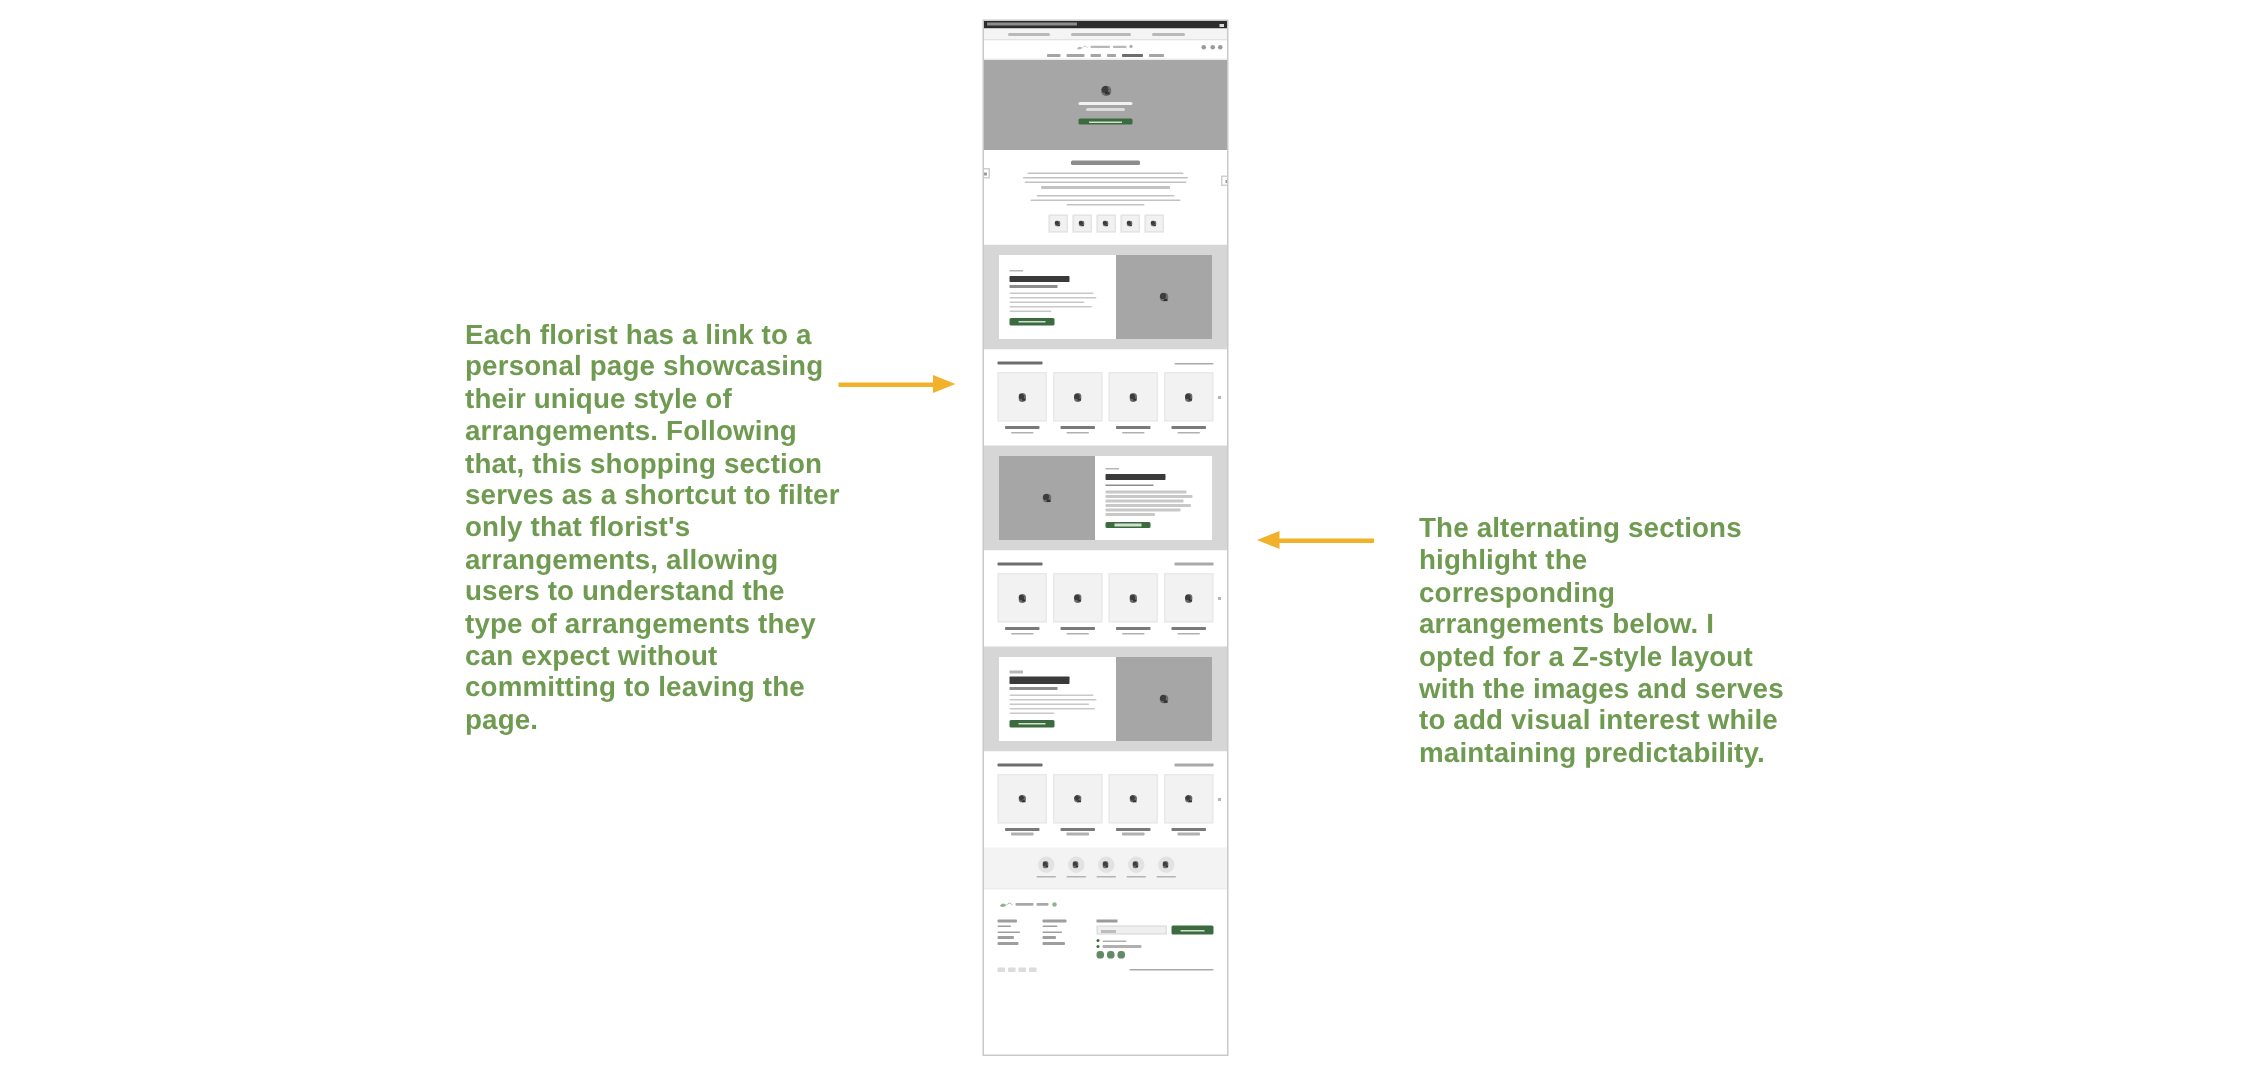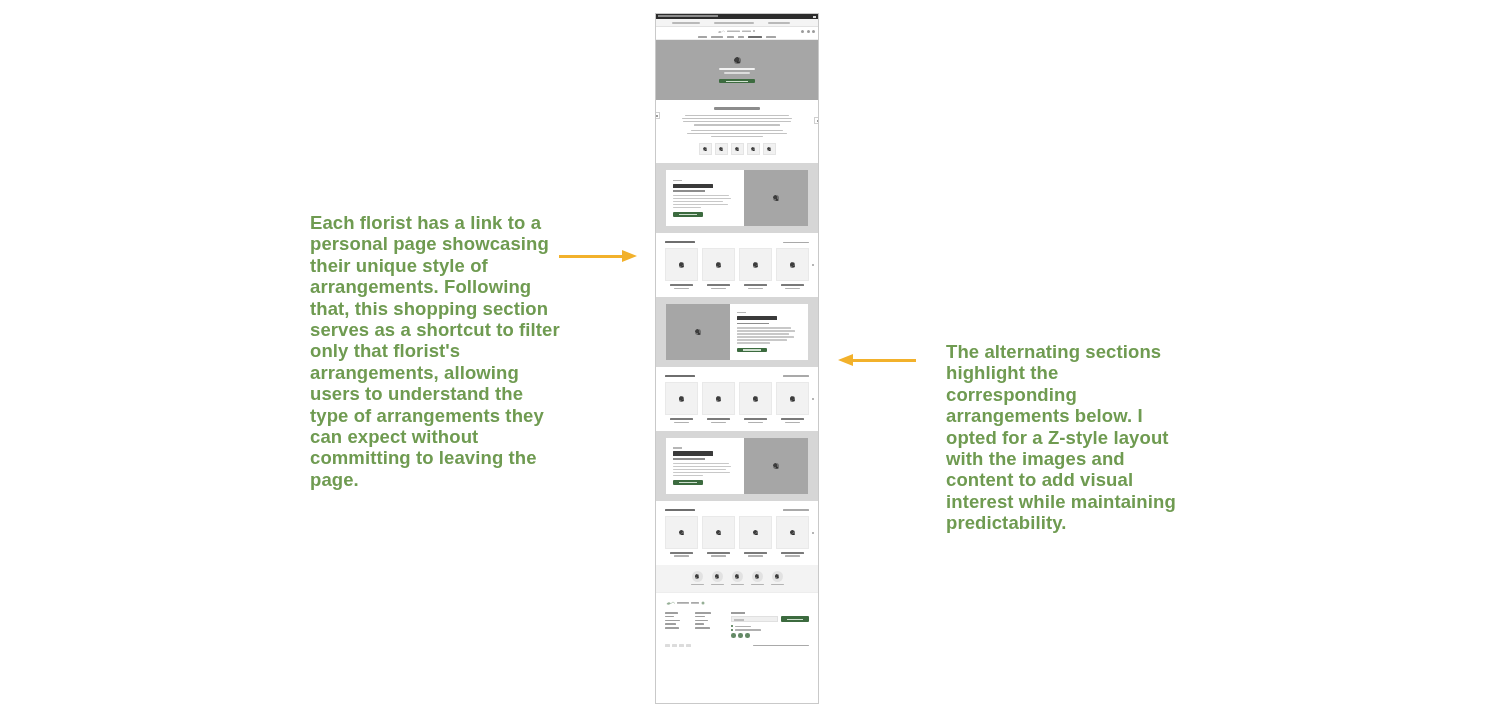--- a/index.html
+++ b/index.html
@@ -218,21 +218,21 @@
 </head>
 <body>
 
 <div class="annotation" id="annotation-left">Each florist has a link to a personal page showcasing their unique style of arrangements. Following that, this shopping section serves as a shortcut to filter only that florist's arrangements, allowing users to understand the type of arrangements they can expect without committing to leaving the page.</div>
 
 <div class="arrow" id="arrow-left-to-mock">
   <div class="shaft"></div>
   <div class="head"></div>
 </div>
 
-<div class="annotation" id="annotation-right">The alternating sections highlight the corresponding arrangements below. I opted for a Z-style layout with the images and content to add visual interest while maintaining predictability.</div>
+<div class="annotation" id="annotation-right">The alternating sections highlight the corresponding arrangements below. I opted for a Z-style layout with the images and serves to add visual interest while maintaining predictability.</div>
 
 <div class="arrow" id="arrow-right-to-mock">
   <div class="shaft"></div>
   <div class="head"></div>
 </div>
 
 <div id="browser-mockup">
 
   <div class="titlebar">
     <div class="tb-text"></div>

